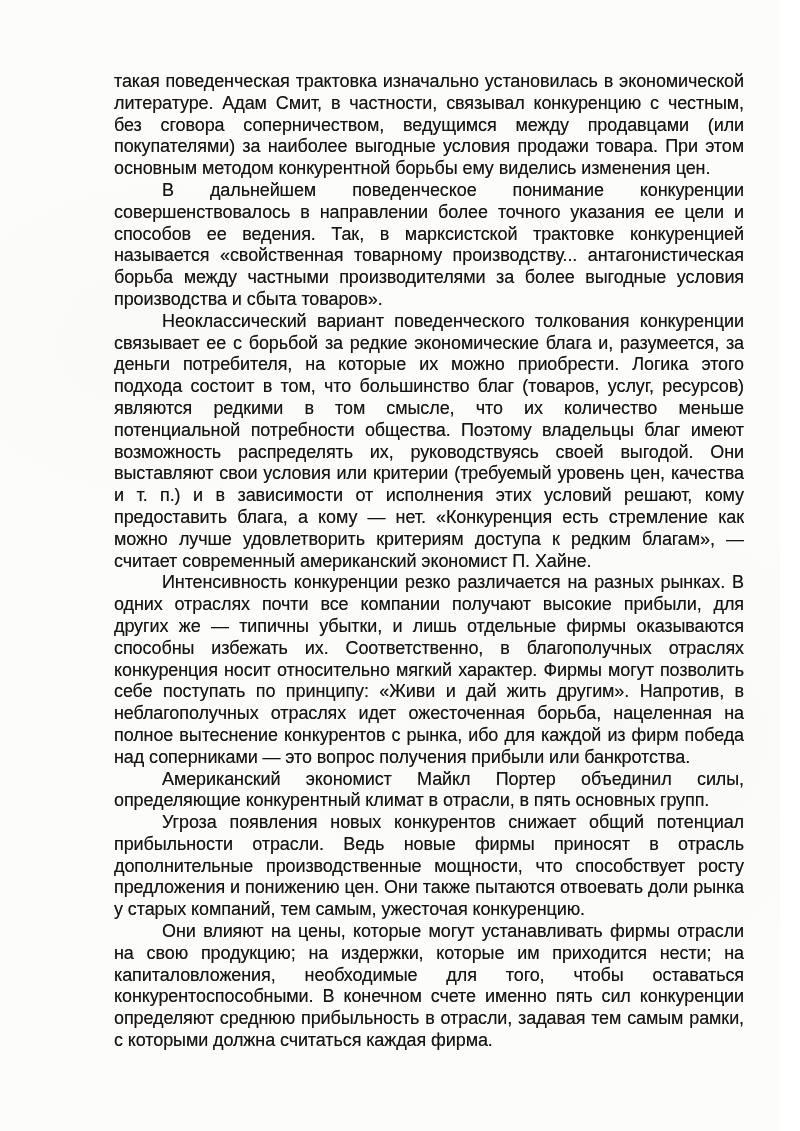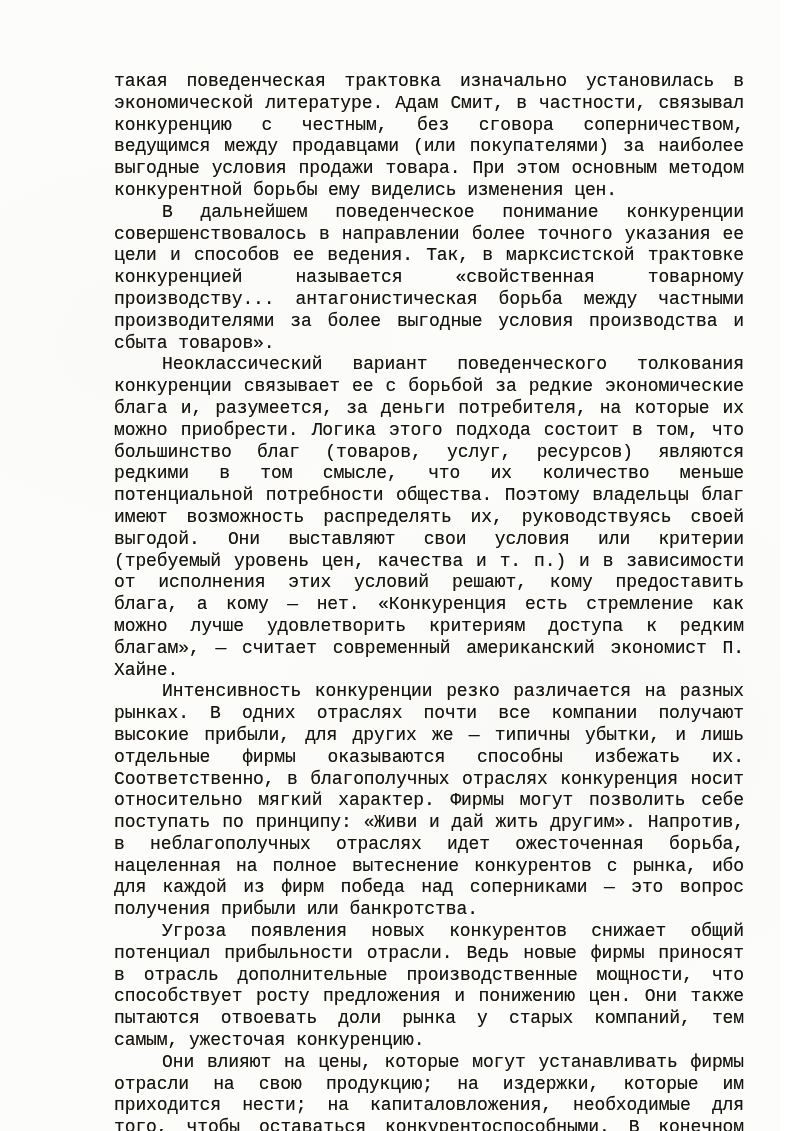--- a/index.html
+++ b/index.html
@@ -9,21 +9,21 @@
   }
   .page {
     position: relative;
     width: 780px;
     height: 1131px;
     overflow: hidden;
     background:
       radial-gradient(ellipse 400px 300px at 20% 30%, rgba(0,0,0,0.012), rgba(0,0,0,0) 70%),
       radial-gradient(ellipse 500px 400px at 75% 65%, rgba(0,0,0,0.015), rgba(0,0,0,0) 70%),
       #fcfcfa;
-    font-family: Liberation Mono, monospace;
+    font-family: Liberation Sans, sans-serif;
   }
   .text-block {
     position: absolute;
     left: 114px;
     top: 71px;
     width: 630px;
     text-align: justify;
     font-size: 18px;
     line-height: 21.8px;
     color: #17130e;
@@ -42,16 +42,17 @@
 </style>
 </head>
 <body>
 
 <div class="page">
   <main class="text-block">
     <p class="no-indent">такая поведенческая трактовка изначально установилась в экономической литературе. Адам Смит, в частности, связывал конкуренцию с честным, без сговора соперничеством, ведущимся между продавцами (или покупателями) за наиболее выгодные условия продажи товара. При этом основным методом конкурентной борьбы ему виделись изменения цен.</p>
     <p>В дальнейшем поведенческое понимание конкуренции совершенствовалось в направлении более точного указания ее цели и способов ее ведения. Так, в марксистской трактовке конкуренцией называется «свойственная товарному производству... антагонистическая борьба между частными производителями за более выгодные условия производства и сбыта товаров».</p>
     <p>Неоклассический вариант поведенческого толкования конкуренции связывает ее с борьбой за редкие экономические блага и, разумеется, за деньги потребителя, на которые их можно приобрести. Логика этого подхода состоит в том, что большинство благ (товаров, услуг, ресурсов) являются редкими в том смысле, что их количество меньше потенциальной потребности общества. Поэтому владельцы благ имеют возможность распределять их, руководствуясь своей выгодой. Они выставляют свои условия или критерии (требуемый уровень цен, качества и т. п.) и в зависимости от исполнения этих условий решают, кому предоставить блага, а кому — нет. «Конкуренция есть стремление как можно лучше удовлетворить критериям доступа к редким благам», — считает современный американский экономист П. Хайне.</p>
     <p>Интенсивность конкуренции резко различается на разных рынках. В одних отраслях почти все компании получают высокие прибыли, для других же — типичны убытки, и лишь отдельные фирмы оказываются способны избежать их. Соответственно, в благополучных отраслях конкуренция носит относительно мягкий характер. Фирмы могут позволить себе поступать по принципу: «Живи и дай жить другим». Напротив, в неблагополучных отраслях идет ожесточенная борьба, нацеленная на полное вытеснение конкурентов с рынка, ибо для каждой из фирм победа над соперниками — это вопрос получения прибыли или банкротства.</p>
+    <p>Американский экономист Майкл Портер объединил силы, определяющие конкурентный климат в отрасли, в пять основных групп.</p>
     <p>Угроза появления новых конкурентов снижает общий потенциал прибыльности отрасли. Ведь новые фирмы приносят в отрасль дополнительные производственные мощности, что способствует росту предложения и понижению цен. Они также пытаются отвоевать доли рынка у старых компаний, тем самым, ужесточая конкуренцию.</p>
     <p>Они влияют на цены, которые могут устанавливать фирмы отрасли на свою продукцию; на издержки, которые им приходится нести; на капиталовложения, необходимые для того, чтобы оставаться конкурентоспособными. В конечном счете именно пять сил конкуренции определяют среднюю прибыльность в отрасли, задавая тем самым рамки, с которыми должна считаться каждая фирма.</p>
   </main>
 </div>
 
 </body></html>

